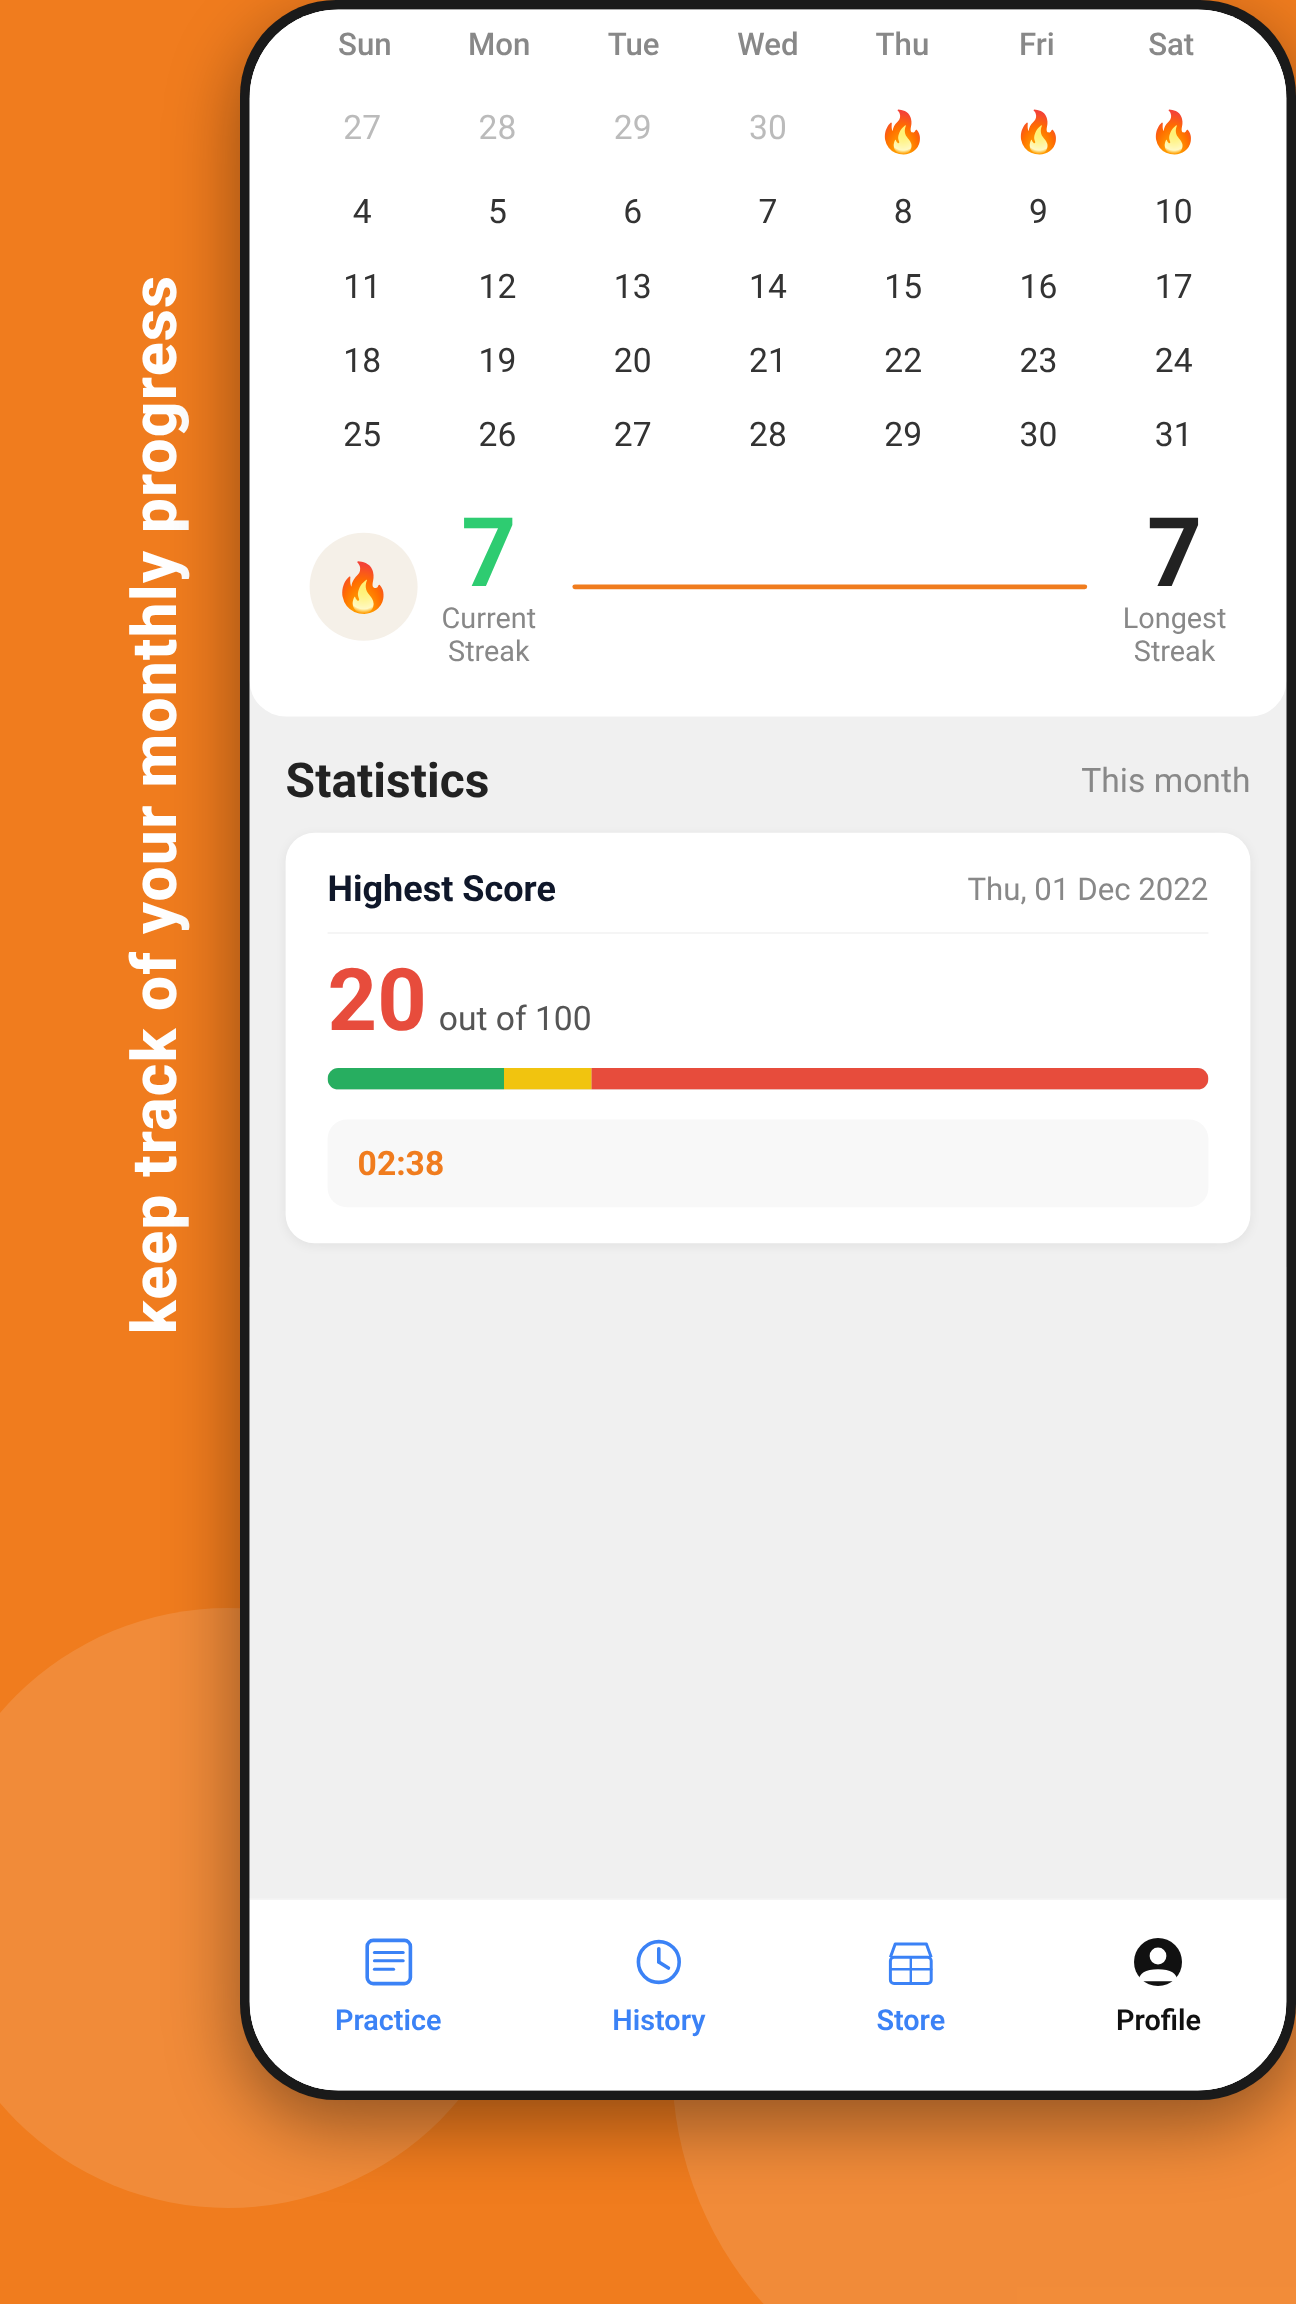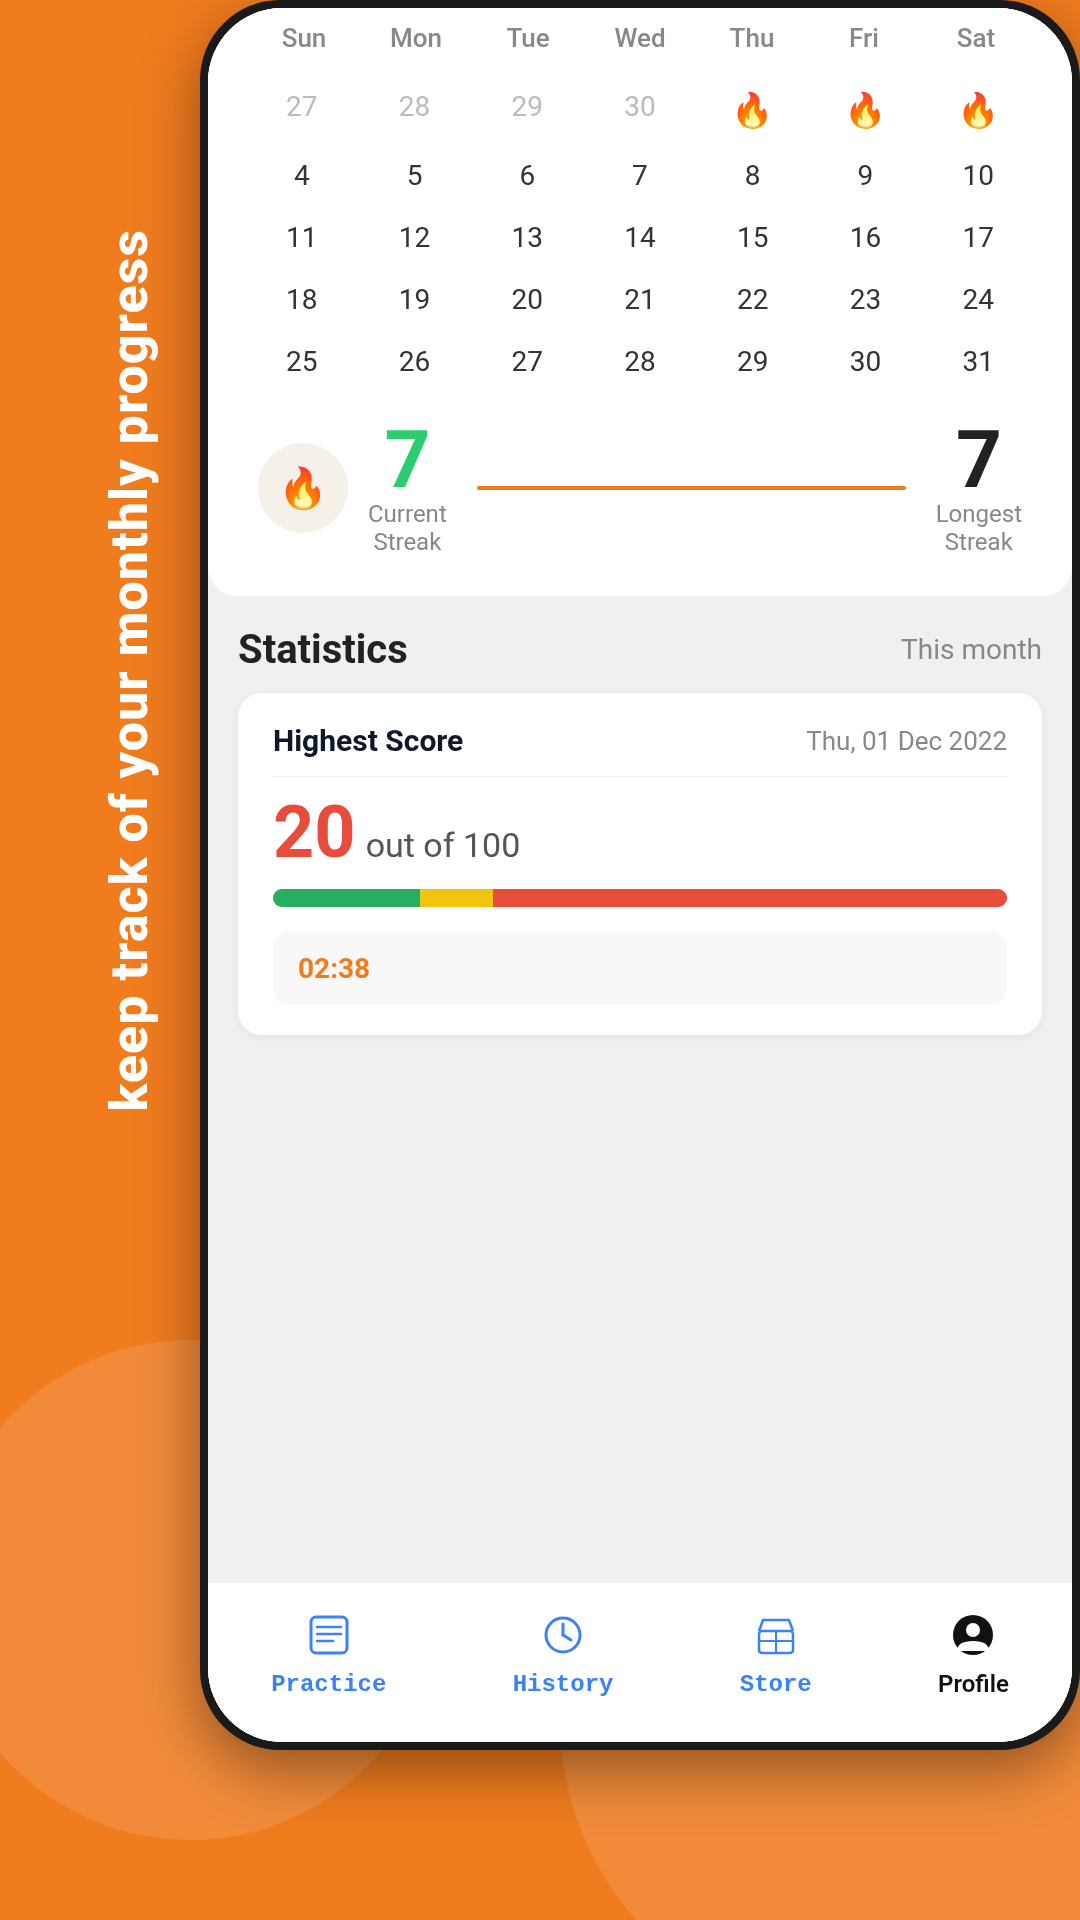--- a/index.html
+++ b/index.html
@@ -265,21 +265,21 @@
     }
 
     .score-number {
       font-size: 72px;
       font-weight: 700;
       color: #e74c3c;
       line-height: 1;
     }
 
     .score-out-of {
-      font-size: 34px;
+      font-size: 28px;
       color: #555;
     }
 
     
     .progress-bar-container {
       height: 18px;
       border-radius: 9px;
       background: #ddd;
       overflow: hidden;
       margin-bottom: 25px;
@@ -398,21 +398,21 @@
       display: flex;
       align-items: center;
       justify-content: center;
     }
 
     .nav-label {
       font-size: 24px;
       font-weight: 600;
     }
 
-    .nav-label.blue { color: #3b82f6; font-family: Liberation Mono, monospace; }
+    .nav-label.blue { color: #3b82f6; }
     .nav-label.black { color: #111; }
 
     
     svg { display: block; }
   </style>
 </head>
 <body>
 
 <div class="orange-bg"></div>
 <div class="deco-circle-bottom-left"></div>

